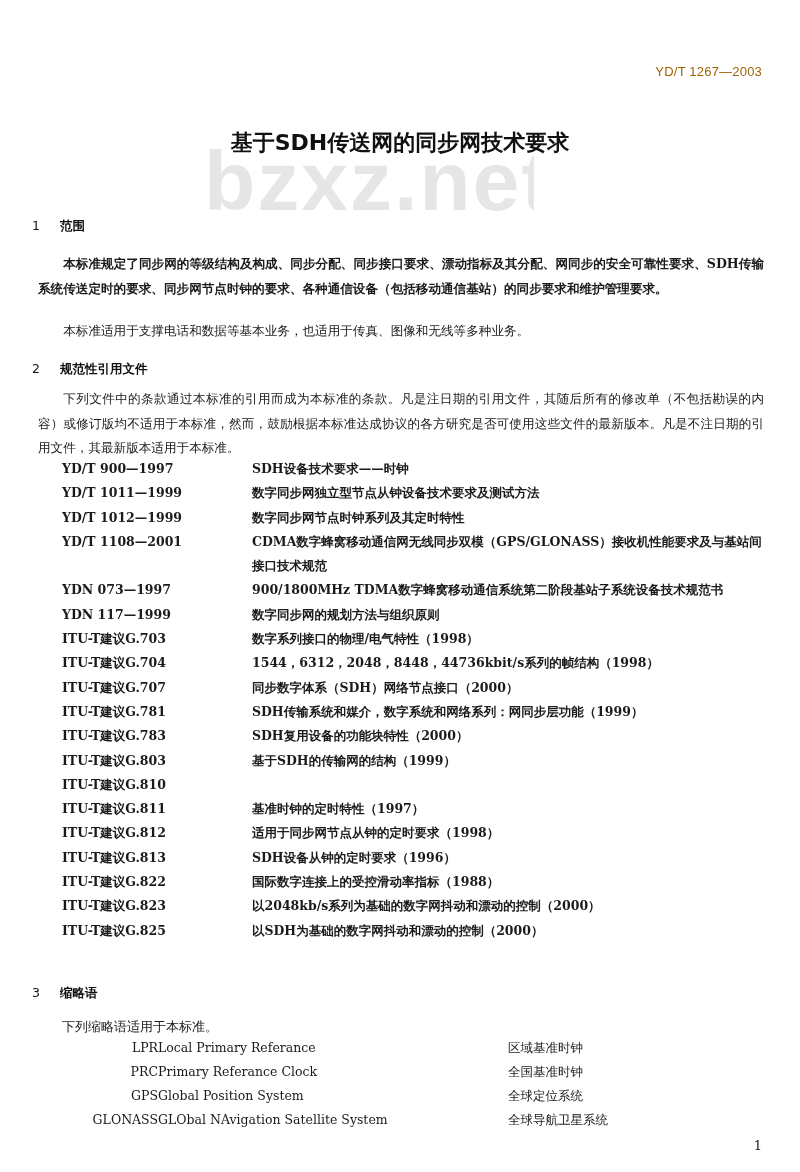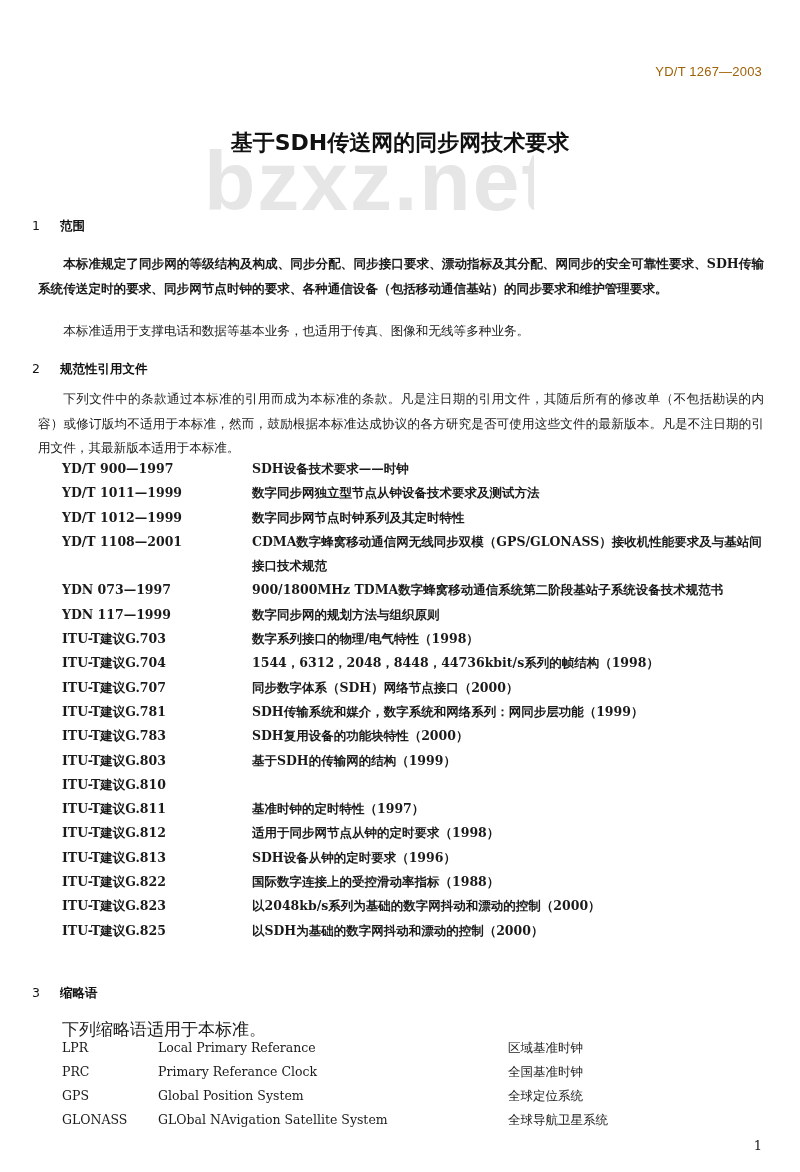--- a/index.html
+++ b/index.html
@@ -34,24 +34,24 @@
     .section-head .num { display: inline-block; width: 28px; font-weight: normal; }
     .para {
       position: absolute; left: 38px; width: 726px;
       font-size: 12.6px; line-height: 24.5px; text-align: justify; color: #1a1a1a;
       text-indent: 2em;
     }
     .refs { position: absolute; left: 62px; top: 457px; width: 710px; font-weight: bold; }
     .ref-row { display: flex; font-size: 12.5px; line-height: 24.3px; }
     .ref-code { width: 190px; flex: none; }
     .ref-title { flex: 1; }
-    .abbr-intro { position: absolute; left: 62px; top: 1018px; font-size: 17px; }
+    .abbr-intro { position: absolute; left: 62px; top: 1018px; font-size: 13px; }
     .abbrs { position: absolute; left: 62px; top: 1036px; width: 700px; }
     .abbr-row { display: flex; font-size: 12.5px; line-height: 24px; }
-    .abbr-code { width: 96px; flex: none; }
+    .abbr-code { width: 96px; flex: none; text-align: right; }
     .abbr-en { width: 350px; flex: none; }
     .abbr-zh { flex: 1; }
     .page-num { position: absolute; right: 38px; top: 1138px; font-size: 13px; }
   </style>
 </head>
 <body>
 
 <div class="page">
 
   <div class="std-code">YD/T 1267—2003</div>

